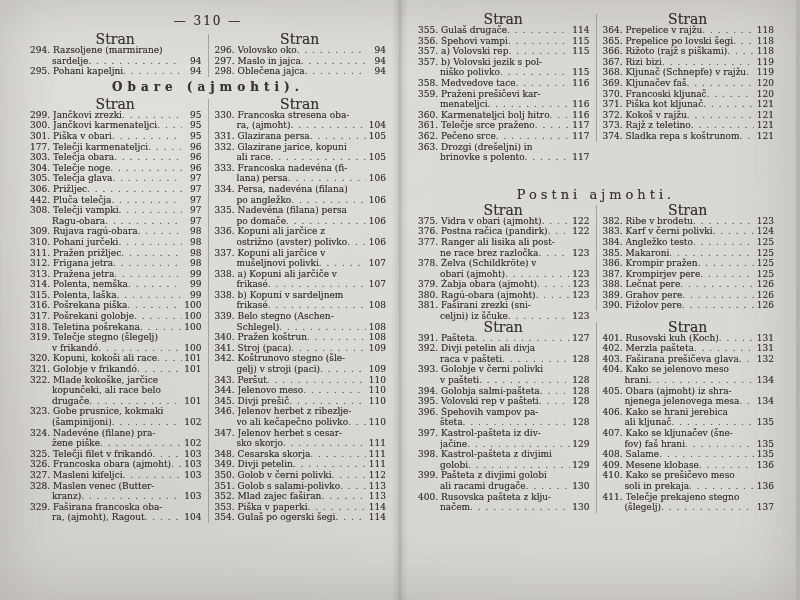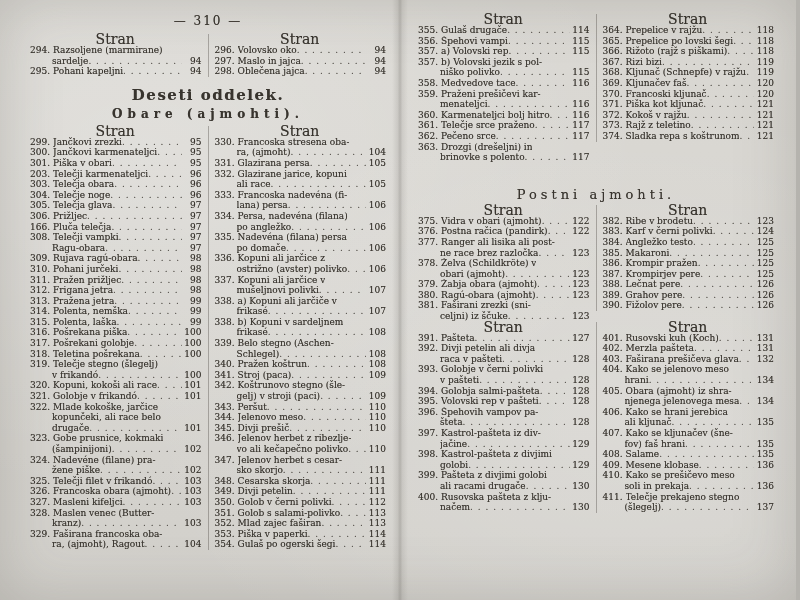--- a/index.html
+++ b/index.html
@@ -95,21 +95,20 @@
                 <span class="num">298.</span>
                 <span class="txt">Oblečena jajca</span>
                 <span class="leader"></span>
                 <span class="pg">94</span>
               </div>
             </div>
           </div>
       </div>
     </div>
 
-    <div class="h-main">Deseti oddelek.</div>
     <div class="h-spaced">Obare (ajmohti).</div>
 
     <div class="cols">
       <div class="col">
         <div class="stran">Stran</div>
         <div>
             <div class="entry">
               <div class="eline">
                 <span class="num">299.</span>
                 <span class="txt">Jančkovi zrezki</span>
@@ -128,21 +127,21 @@
             <div class="entry">
               <div class="eline">
                 <span class="num">301.</span>
                 <span class="txt">Piška v obari</span>
                 <span class="leader"></span>
                 <span class="pg">95</span>
               </div>
             </div>
             <div class="entry">
               <div class="eline">
-                <span class="num">203.</span>
+                <span class="num">177.</span>
                 <span class="txt">Telečji karmenateljci</span>
                 <span class="leader"></span>
                 <span class="pg">96</span>
               </div>
             </div>
             <div class="entry">
               <div class="eline">
                 <span class="num">303.</span>
                 <span class="txt">Telečja obara</span>
                 <span class="leader"></span>
@@ -168,21 +167,21 @@
             <div class="entry">
               <div class="eline">
                 <span class="num">306.</span>
                 <span class="txt">Prižljec</span>
                 <span class="leader"></span>
                 <span class="pg">97</span>
               </div>
             </div>
             <div class="entry">
               <div class="eline">
-                <span class="num">166.</span>
+                <span class="num">442.</span>
                 <span class="txt">Pluča telečja</span>
                 <span class="leader"></span>
                 <span class="pg">97</span>
               </div>
             </div>
             <div class="entry">
               <div class="eline">
                 <span class="num">308.</span>
                 <span class="txt">Telečji vampki</span>
                 <span class="leader"></span>

